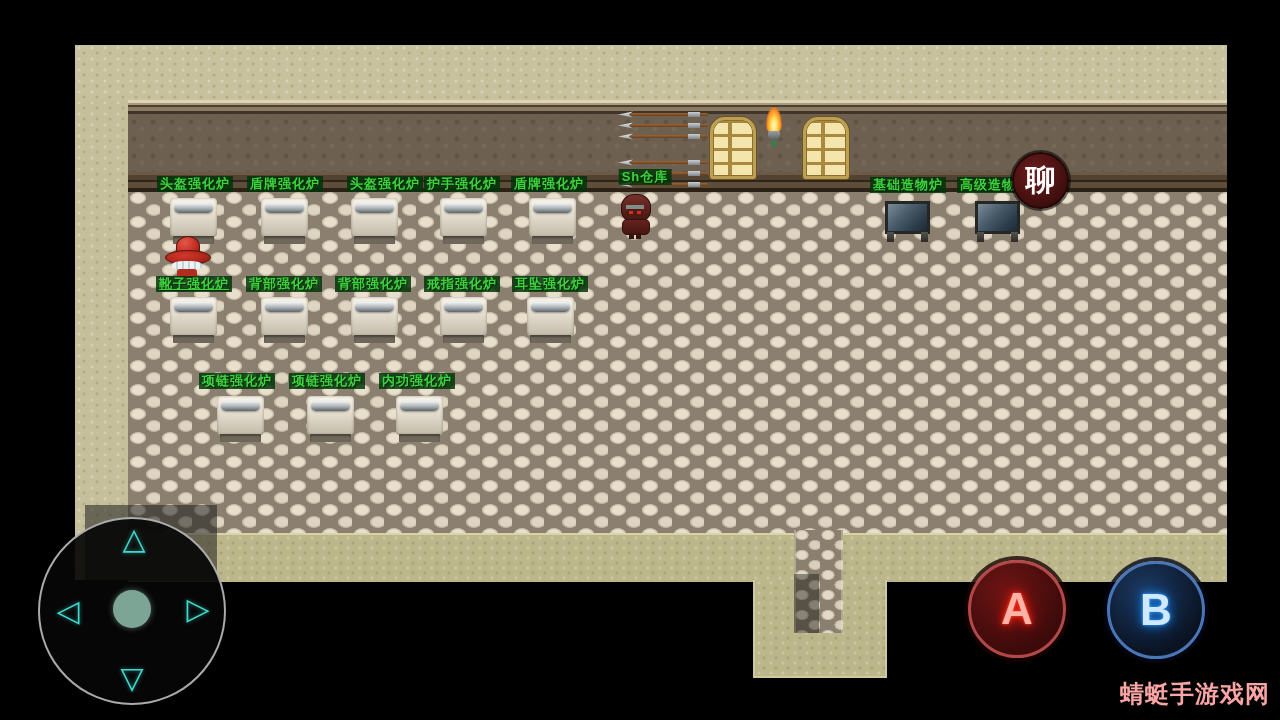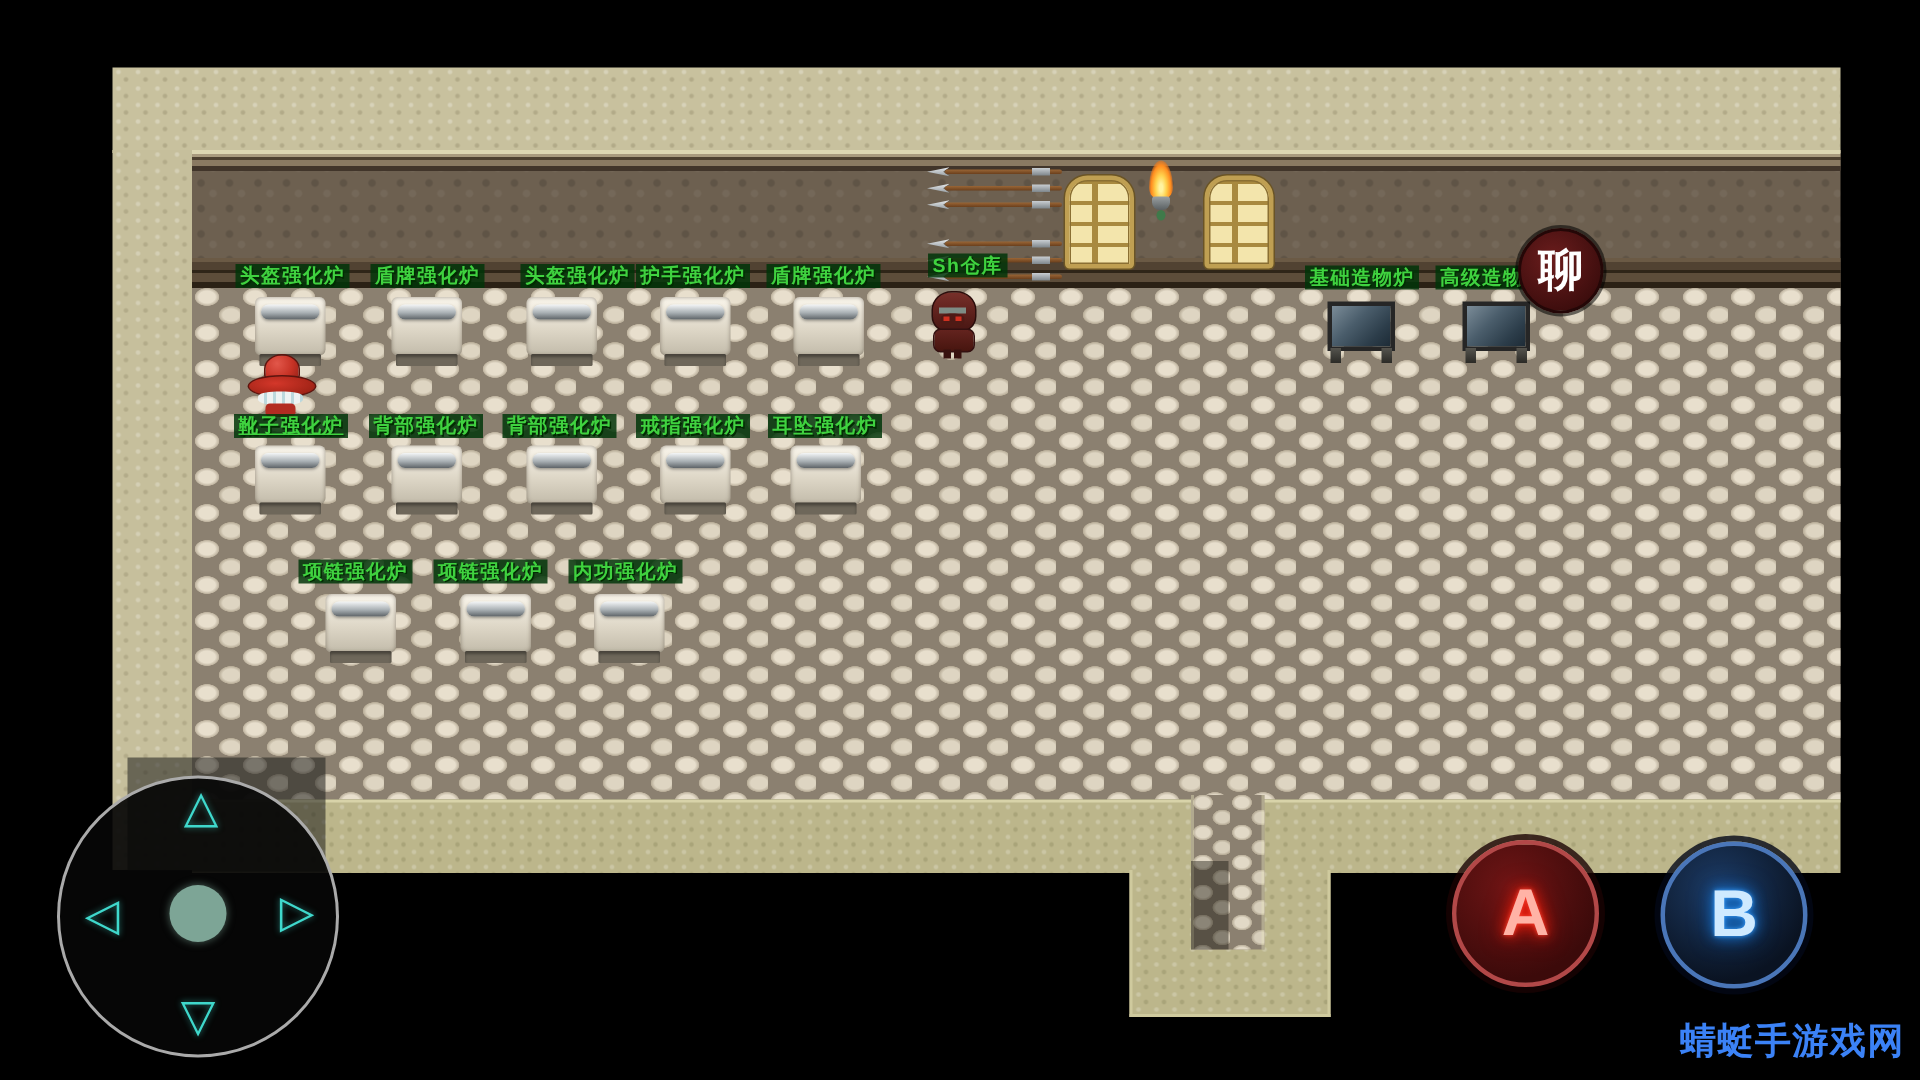--- a/index.html
+++ b/index.html
@@ -131,21 +131,21 @@
     display:flex;align-items:center;justify-content:center;
     color:#fff;font-size:30px;font-weight:bold;}
   .btn-ab{width:92px;height:92px;border-radius:50%;display:flex;align-items:center;justify-content:center;
     font-size:44px;font-weight:bold;}
   .btn-a{left:968px;top:560px;background:radial-gradient(circle at 38% 30%,#6e1515,#3c0a0a 72%);
     border:3px solid #b24848;box-shadow:0 0 0 4px rgba(25,2,2,.8);
     color:#ffb3a6;text-shadow:0 0 3px #ff4433,0 0 9px #ff2211,0 0 16px #cc1100;}
   .btn-b{left:1107px;top:561px;background:radial-gradient(circle at 38% 30%,#1c3a63,#0a1322 72%);
     border:3px solid #4a76b8;box-shadow:0 0 0 4px rgba(2,8,22,.8);
     color:#cfeaff;text-shadow:0 0 3px #3aa0ff,0 0 9px #1e7fe0,0 0 16px #0b5ab0;}
-  .watermark{right:10px;bottom:10px;font-size:24px;font-weight:bold;color:#3b82f6;letter-spacing:1px;
+  .watermark{right:10px;bottom:10px;font-size:24px;font-weight:bold;color:#fca5a5;letter-spacing:1px;
     text-shadow:2px 0 0 #000,-2px 0 0 #000,0 2px 0 #000,0 -2px 0 #000,
                 2px 2px 0 #000,-2px -2px 0 #000,2px -2px 0 #000,-2px 2px 0 #000;}
 </style>
 </head>
 <body>
 
 <div class="stage">
 
   <div class="abs rim-top"></div>
   <div class="abs wall-left"></div>

